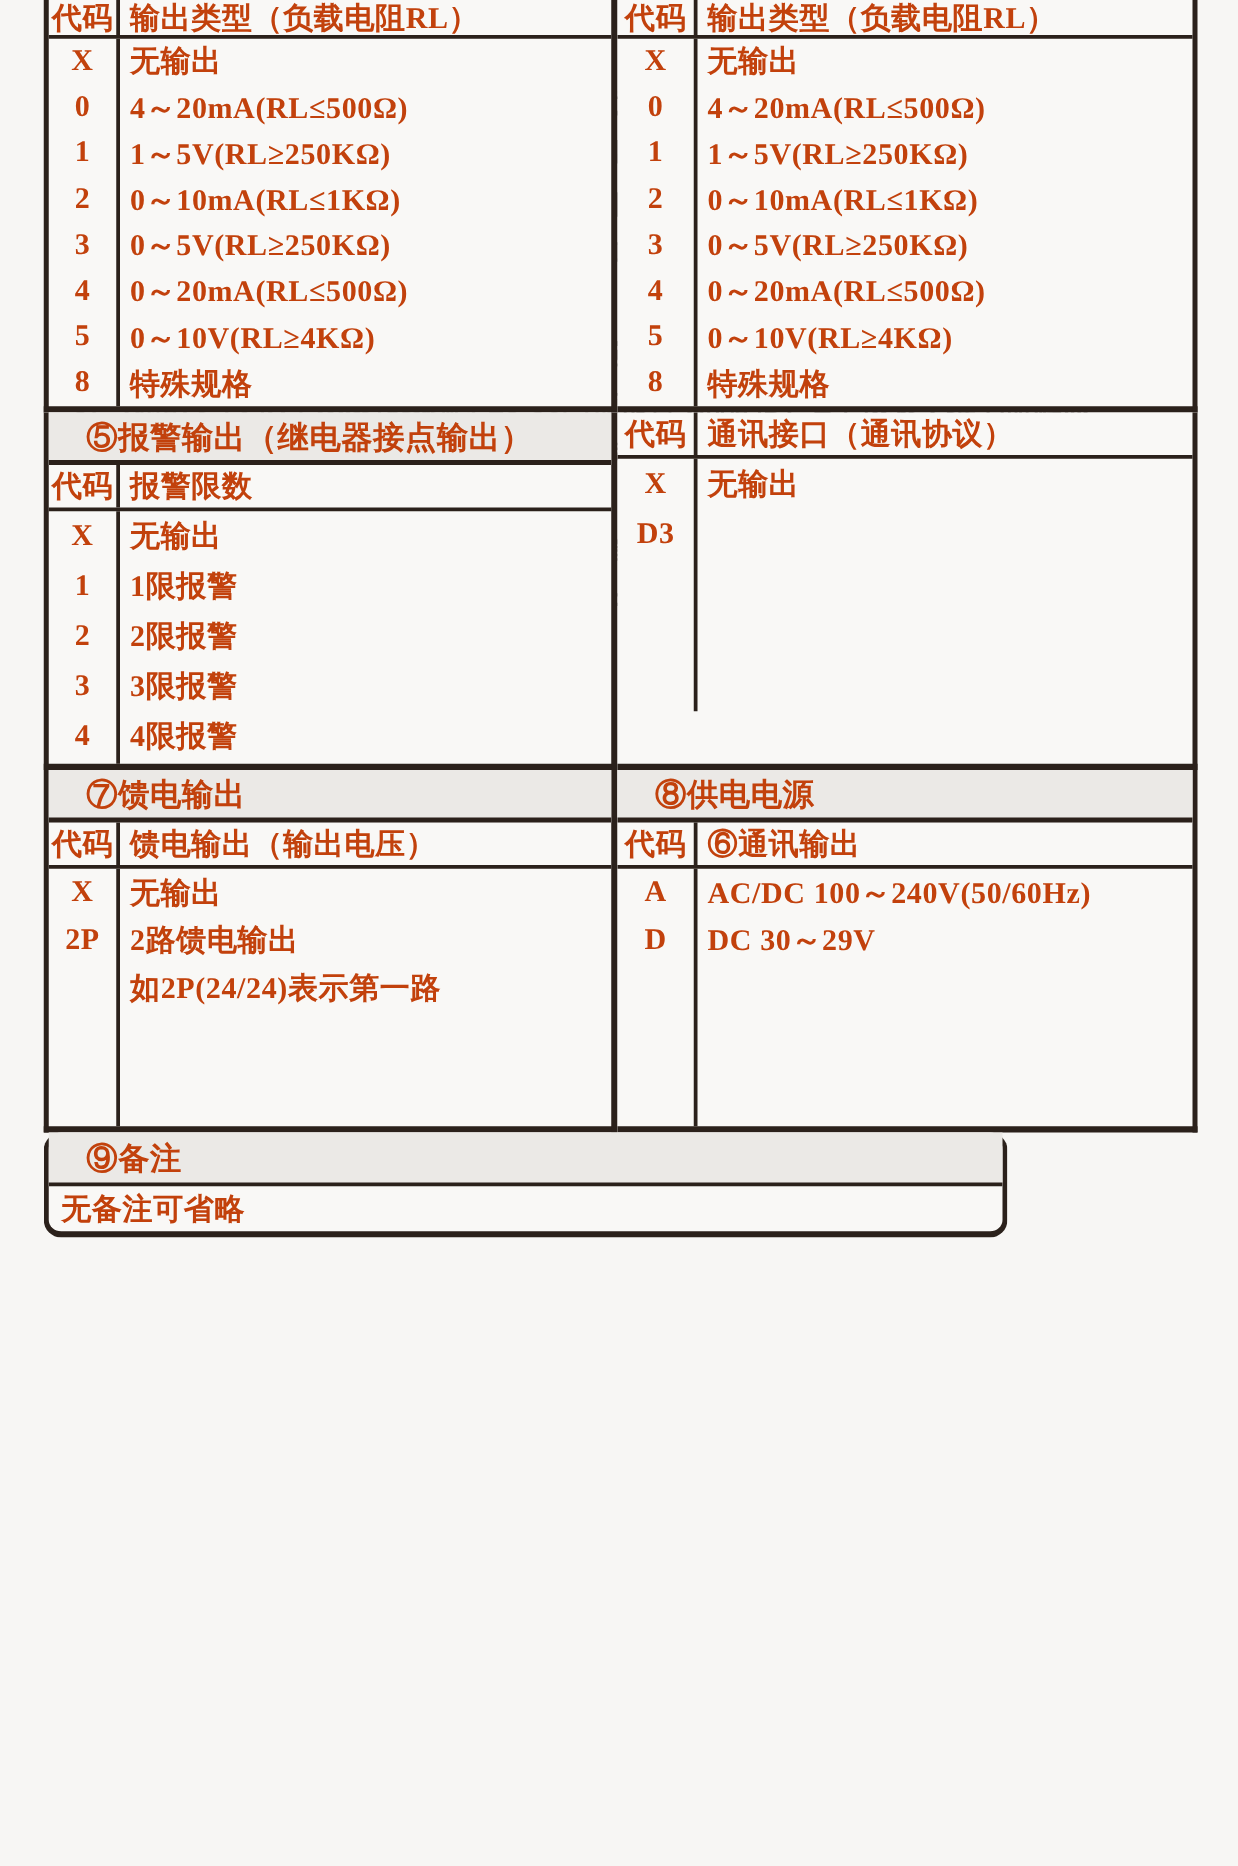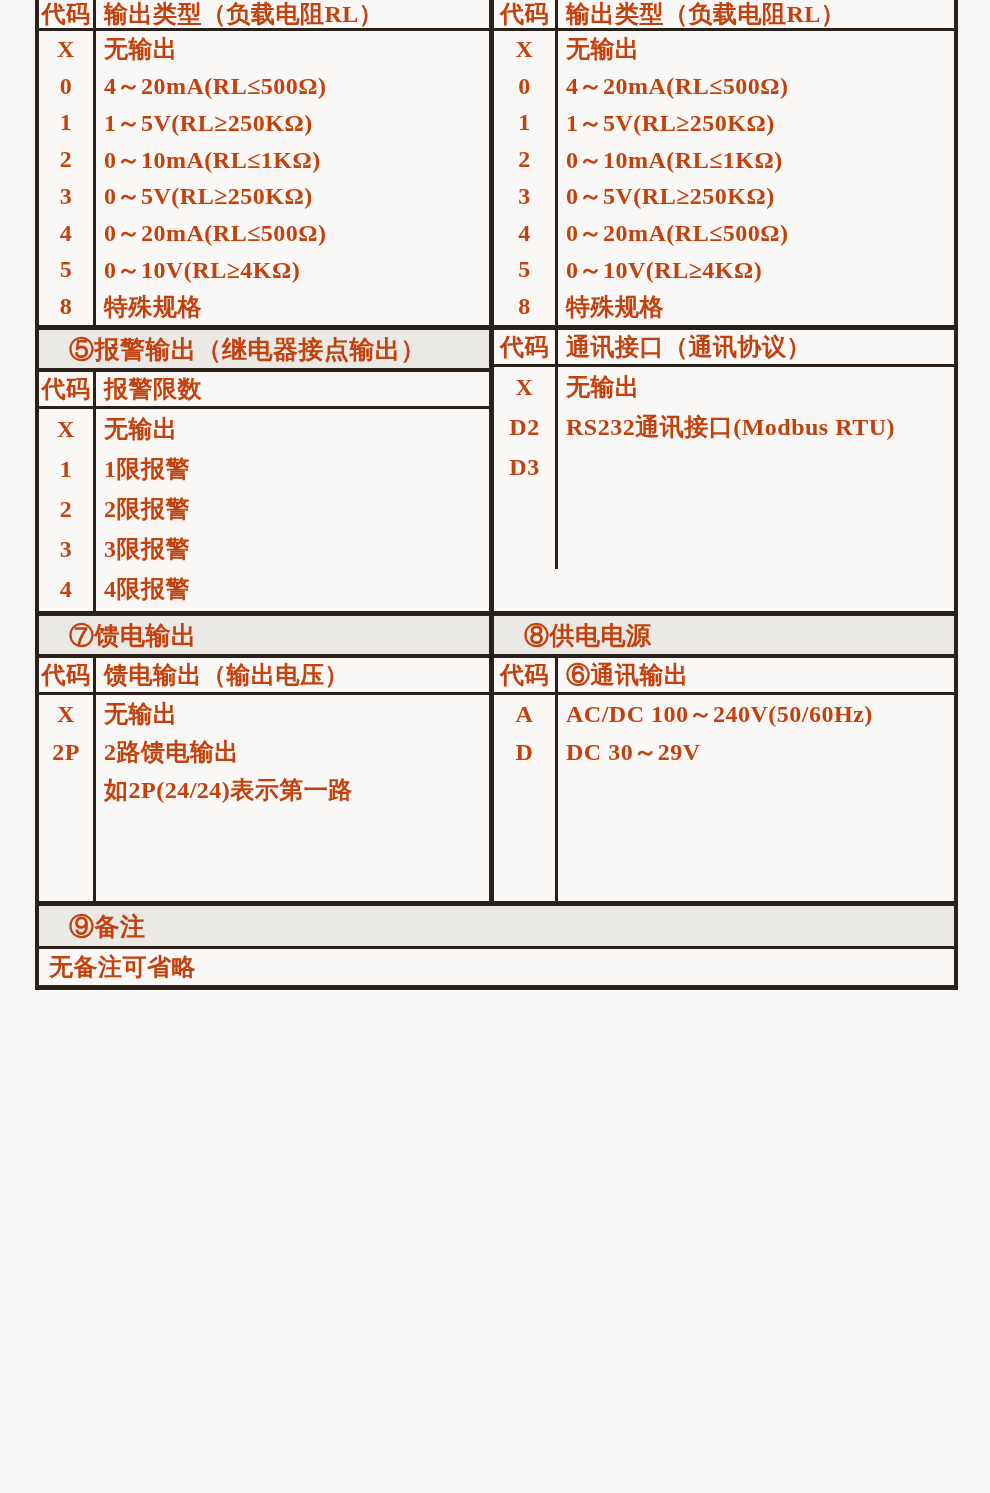--- a/index.html
+++ b/index.html
@@ -10,21 +10,21 @@
   }
   .tables{position:absolute;left:35px;top:0;width:923px;}
   .sec-row{display:flex;}
   .tbl{
     box-sizing:border-box;background:#f9f8f6;
     border:0 solid #2b211b;border-bottom-width:5px;
     color:#c2410c;font-weight:bold;font-size:24px;letter-spacing:0.5px;
   }
   .colL{width:459px;border-left-width:4px;border-right-width:5px;--cw:54px;}
   .colR{width:464px;border-right-width:4px;--cw:61px;}
-  .full{width:923px;border-left-width:4px;border-right-width:4px;}
+  .full{width:771px;border-left-width:4px;border-right-width:4px;border-radius:14px;}
   .band{
     height:38px;background:#ebe9e6;border-bottom:4px solid #2b211b;
     display:flex;align-items:center;padding-left:30px;
     font-size:25px;white-space:nowrap;
   }
   .thead{height:34px;border-bottom:3px solid #2b211b;display:flex;align-items:stretch;}
   .secA .thead{height:28px;}
   .th-code{
     width:var(--cw);flex:none;border-right:3px solid #2b211b;
     display:flex;align-items:center;justify-content:center;
@@ -182,24 +182,20 @@
           <span class="th-code">代码</span>
           <span class="th-desc">通讯接口（通讯协议）</span>
         </div>
         <div class="tbody">
 
         <div class="tr">
             <span class="td-code">X</span>
             <span class="td-desc">无输出</span>
           </div>
             <div class="tr">
-            <span class="td-code">D2</span>
-            <span class="td-desc">RS232通讯接口(Modbus RTU)</span>
-          </div>
-            <div class="tr">
             <span class="td-code">D3</span>
           </div>
           </div>
       </section>
     </div>
 
     <div class="sec-row">
       <section class="tbl colL secC">
         <div class="band">⑦馈电输出</div>
         <div class="thead">

